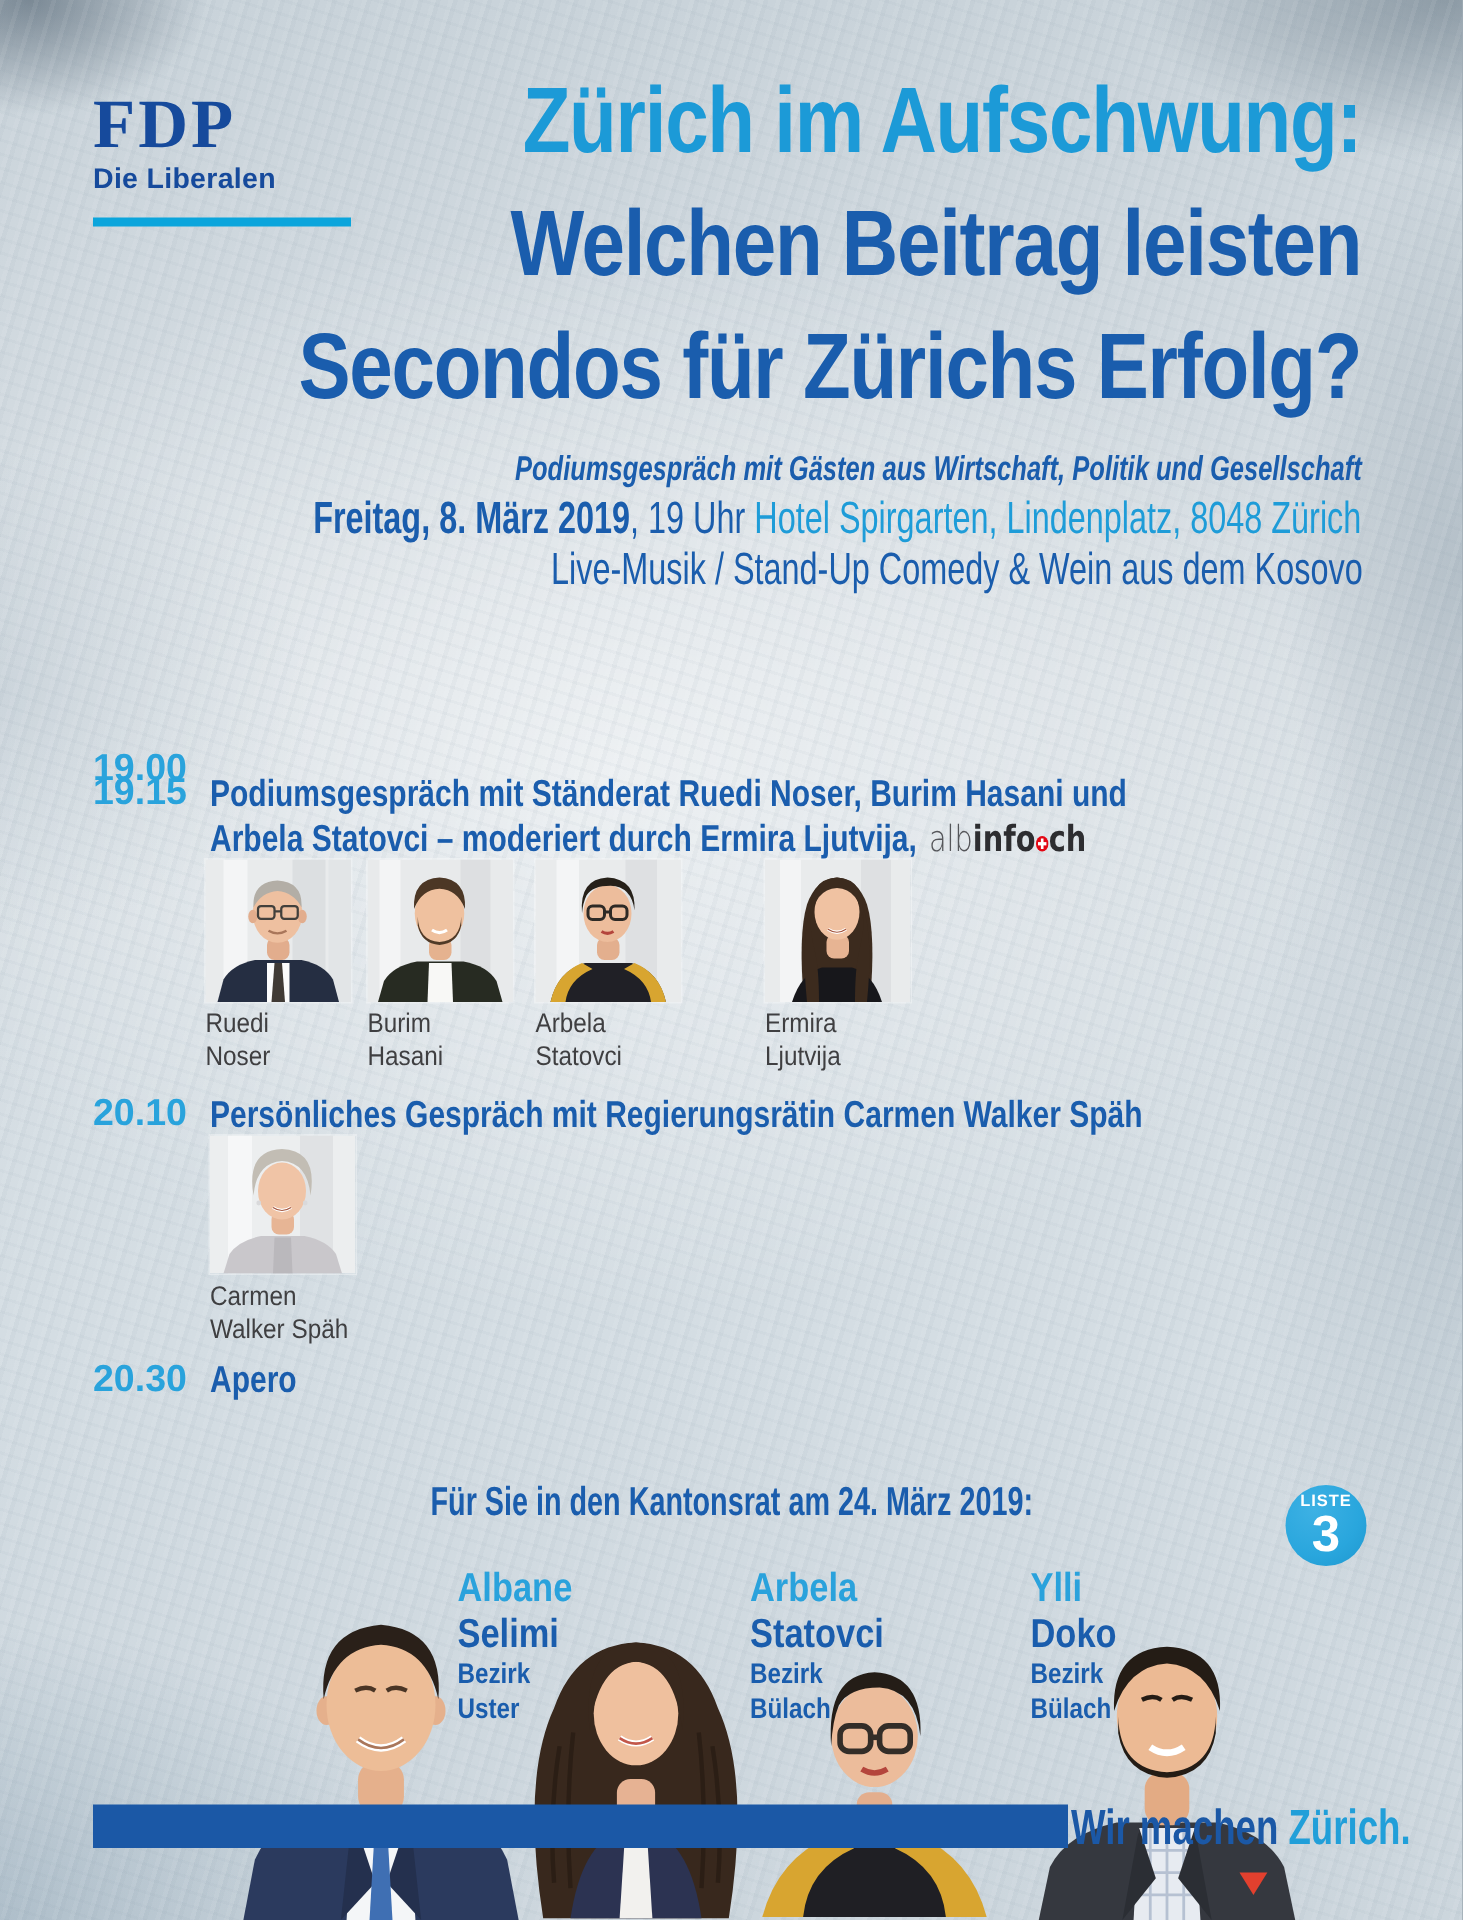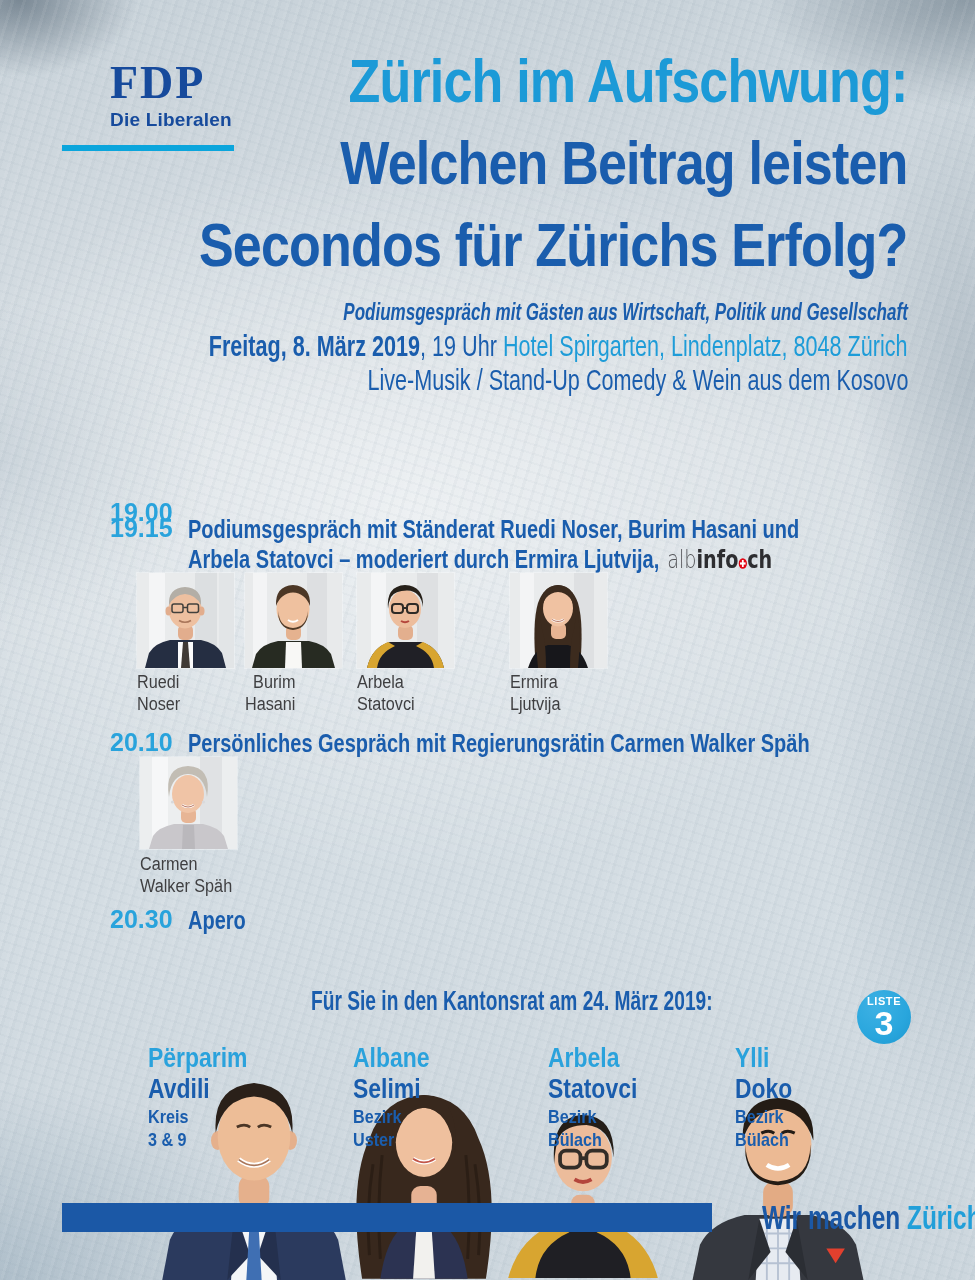--- a/index.html
+++ b/index.html
@@ -15,21 +15,21 @@
       radial-gradient(300px 230px at 0% 36%, rgba(146,166,180,.22), rgba(146,166,180,0) 70%),
       radial-gradient(720px 520px at 42% 40%, rgba(255,255,255,.55), rgba(255,255,255,0) 70%),
       linear-gradient(180deg, #c9d3da, #d8dfe4 35%, #d4dde3 70%, #ccd6dd);
   }
   .grain {
     position:absolute; inset:0; pointer-events:none;
     background:
       repeating-linear-gradient(107deg, rgba(255,255,255,.06) 0 3px, rgba(118,138,153,.05) 3px 6px, rgba(0,0,0,0) 6px 11px),
       repeating-linear-gradient(17deg, rgba(128,148,163,.05) 0 2px, rgba(0,0,0,0) 2px 9px);
   }
-  .abs { position:absolute; white-space:nowrap;margin-left:48px; }
+  .abs { position:absolute; white-space:nowrap; }
   .cl { transform-origin:0 50%; display:inline-block; }
   .cr { transform-origin:100% 50%; display:inline-block; }
   .cc { transform-origin:50% 50%; display:inline-block; }
 
   
   .fdp-word { font-family:"Liberation Serif", serif; font-weight:bold; font-size:46px; color:#164a9c; letter-spacing:2px; line-height:1; }
   .fdp-sub  { font-weight:bold; font-size:19px; color:#164a9c; letter-spacing:.2px; margin-top:3px; }
   .fdp-rule { position:absolute; left:62px; top:145px; width:172px; height:6px; background:#0ba5dc; }
 
   
@@ -194,21 +194,21 @@
         <path d="M31 40 Q28 13 48 12 Q68 13 65 40 Q63 20 48 19 Q33 20 31 40 Z" fill="#3c2b1e"></path>
         <path d="M42 46.5 Q48 50.5 54 46.5" stroke="#fff" stroke-width="2.2" fill="none"></path>
         <path d="M42 46.5 Q48 50.5 54 46.5" stroke="#a4563f" stroke-width=".8" fill="none"></path>
       </svg>
   </figure>
 
   <div class="cap" style="left:137px; top:671px;">
     <span>Ruedi</span>
       <span>Noser</span>
   </div>
-  <div class="cap" style="left:245px; top:671px;text-align:right;">
+  <div class="cap" style="left:245px; top:671px;">
     <span>Burim</span>
       <span>Hasani</span>
   </div>
   <div class="cap" style="left:357px; top:671px;">
     <span>Arbela</span>
       <span>Statovci</span>
   </div>
   <div class="cap" style="left:510px; top:671px;">
     <span>Ermira</span>
       <span>Ljutvija</span>
@@ -246,26 +246,20 @@
   </div>
 
   <div class="abs heading">
     <span class="cc" style="transform:scaleX(.71);">Für Sie in den Kantonsrat am 24. März 2019:</span>
   </div>
   <div class="badge">
     <span class="l1">LISTE</span>
     <span class="l2">3</span>
   </div>
 
-  <div class="abs cand" style="left:100px; top:1043px;">
-    <span class="first">Përparim</span>
-    <span class="last">Avdili</span>
-    <span class="reg">Kreis</span>
-    <span class="reg">3 &amp; 9</span>
-  </div>
   <div class="abs cand" style="left:305px; top:1043px;">
     <span class="first">Albane</span>
     <span class="last">Selimi</span>
     <span class="reg">Bezirk</span>
     <span class="reg">Uster</span>
   </div>
   <div class="abs cand" style="left:500px; top:1043px;">
     <span class="first">Arbela</span>
     <span class="last">Statovci</span>
     <span class="reg">Bezirk</span>

